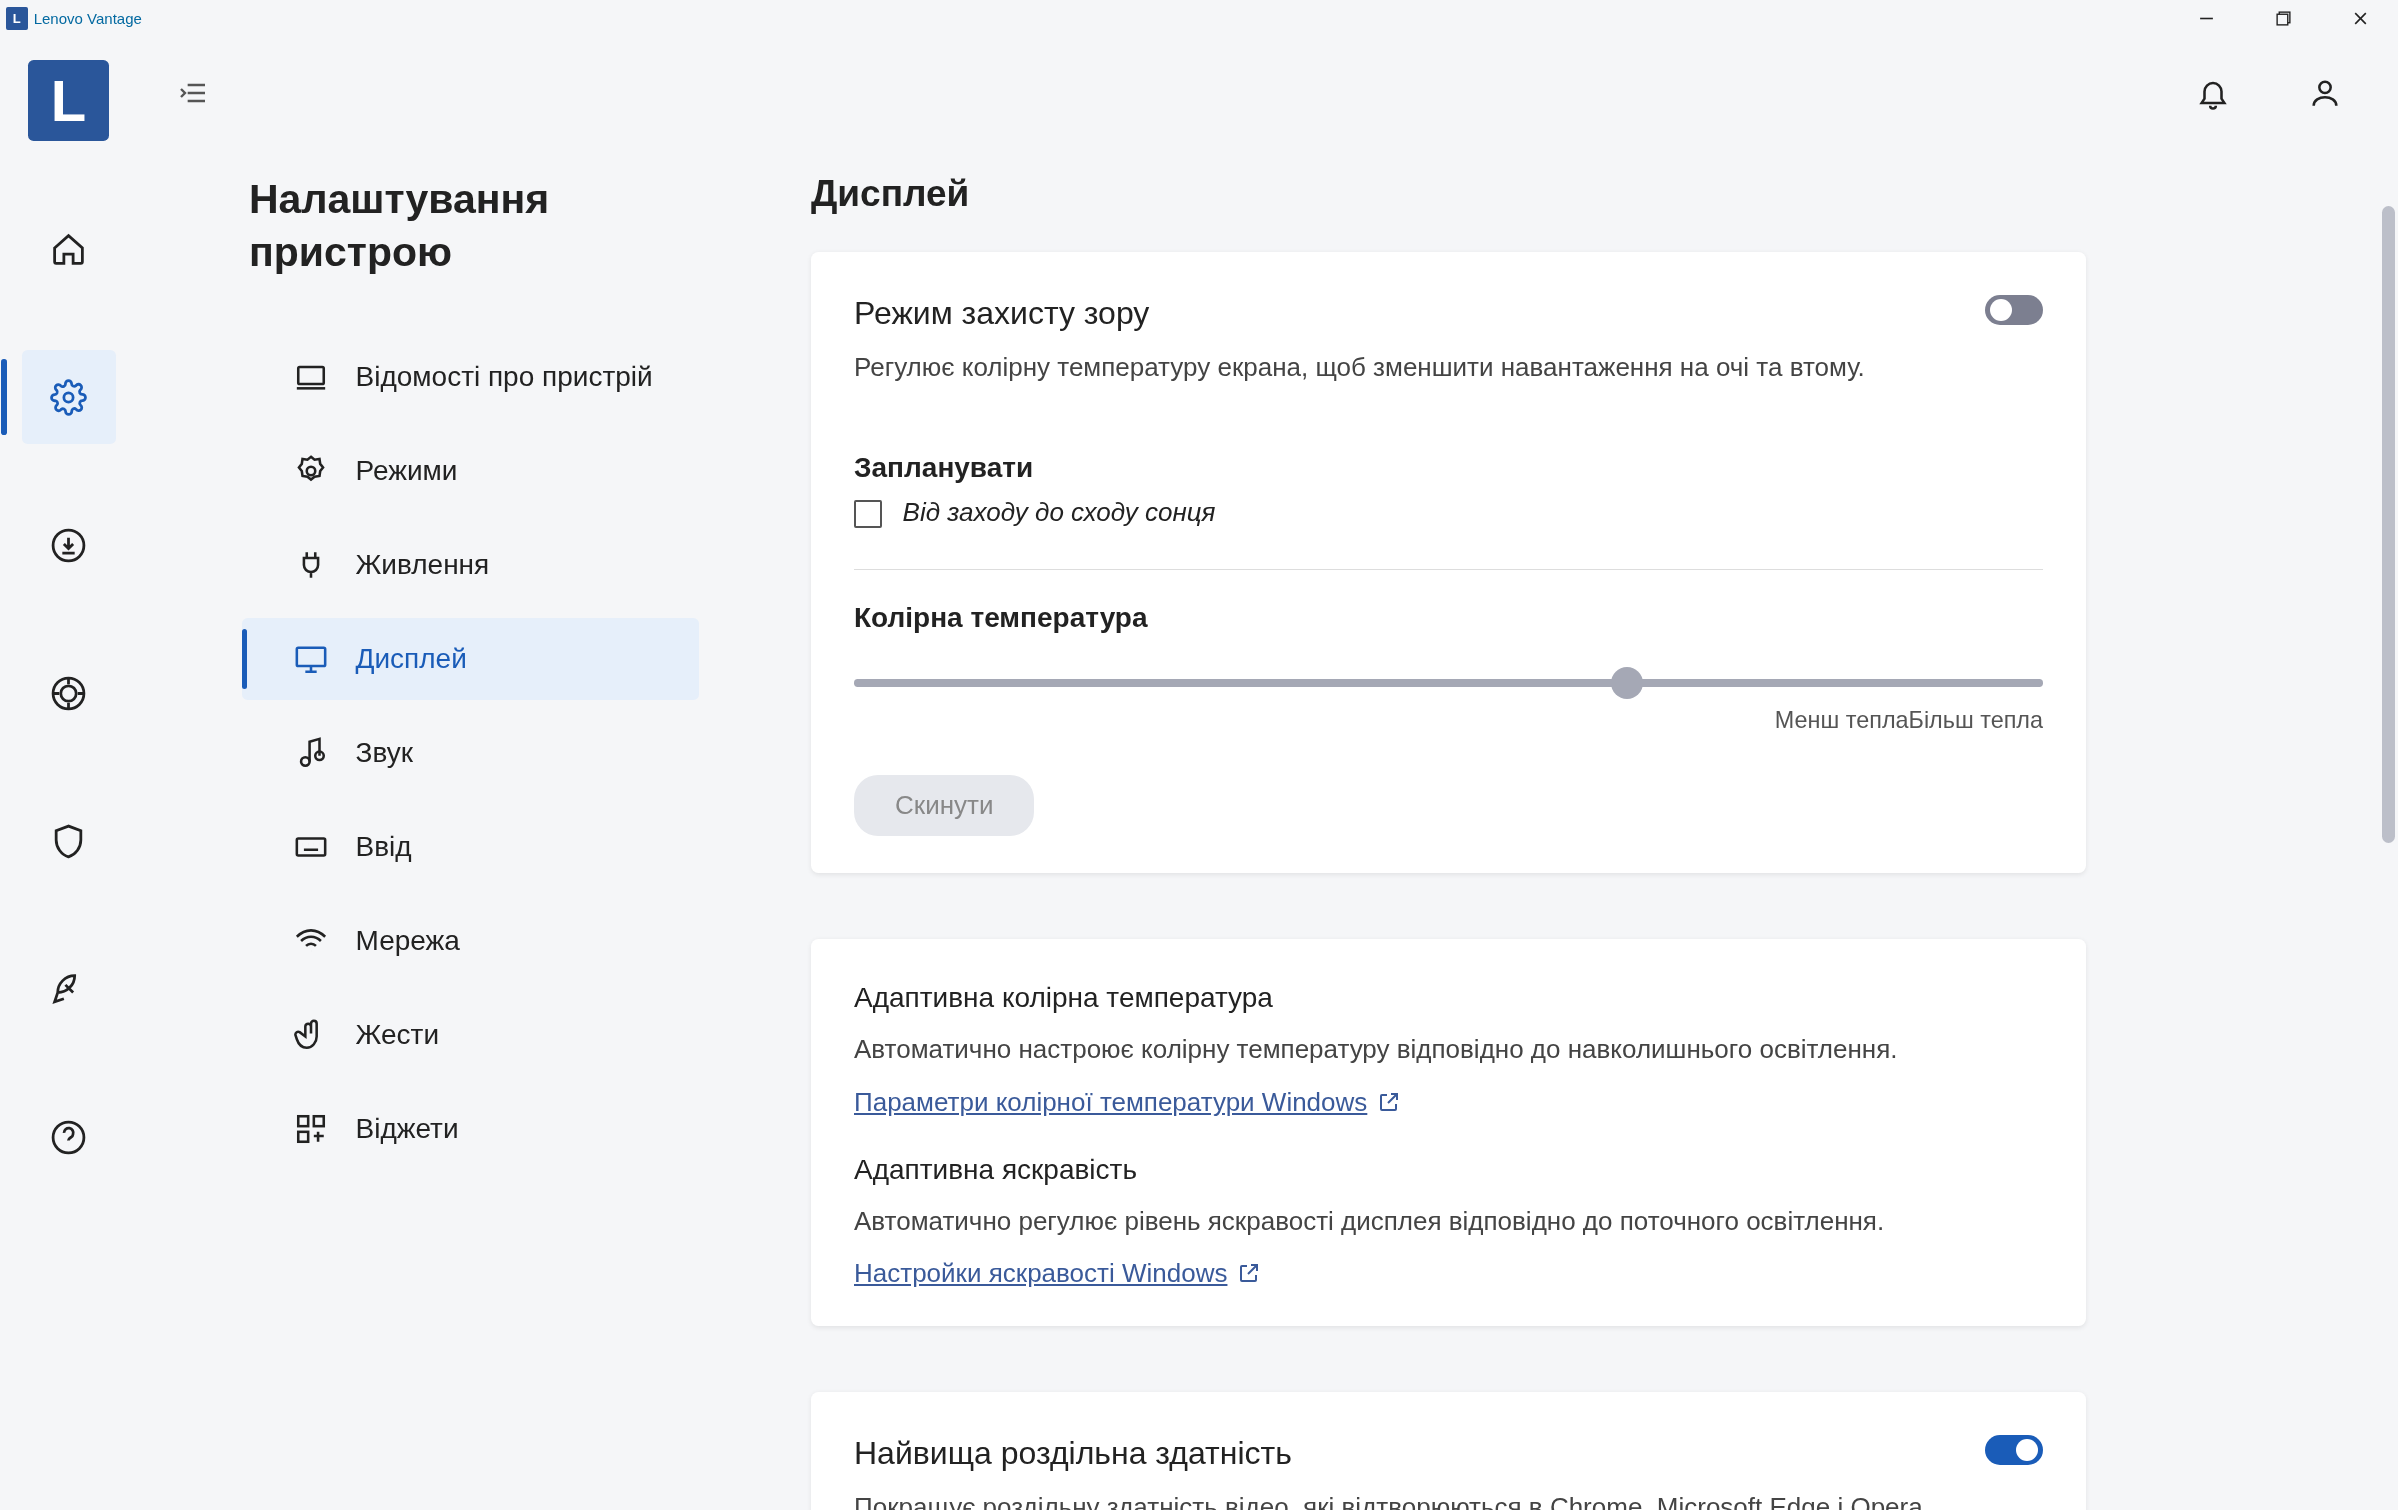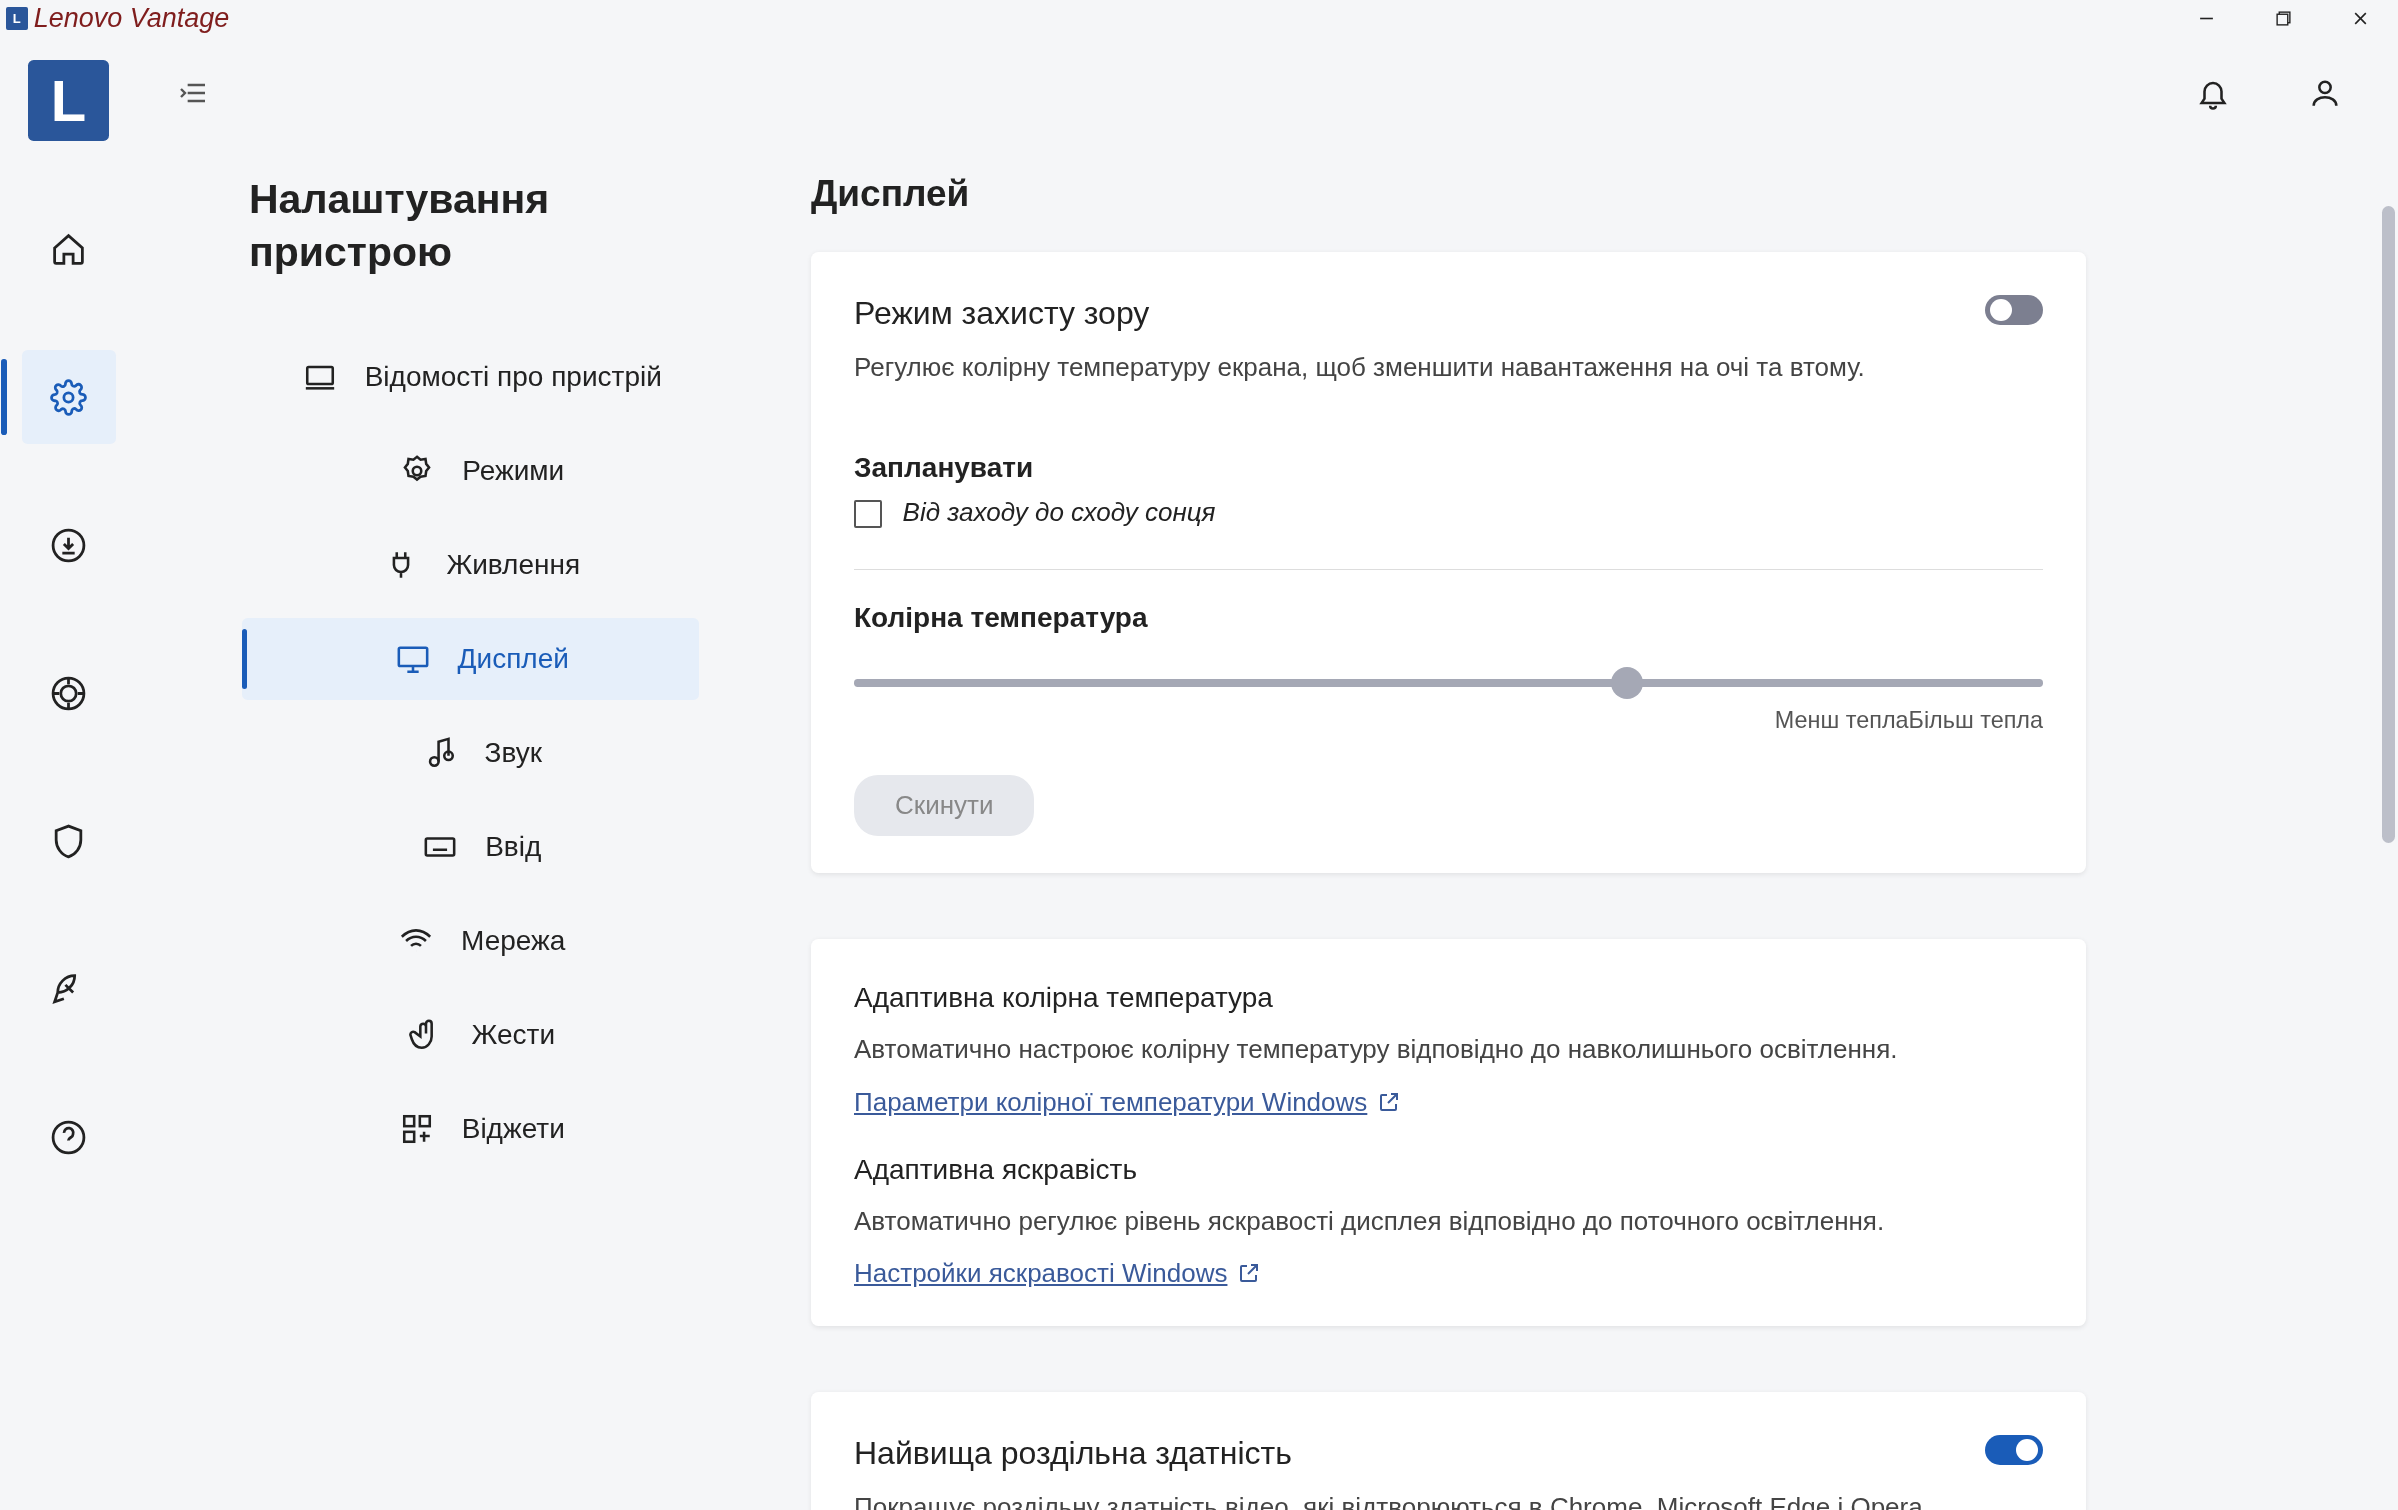--- a/index.html
+++ b/index.html
@@ -21,21 +21,21 @@
 }
 .titlebar-left { display: flex; align-items: center; gap: 5.6px; }
 .title-icon {
   width: 22.5px; height: 22.5px;
   background: #2a569a;
   color: #fff;
   display: flex; align-items: center; justify-content: center;
   font-size: 13px; font-weight: bold;
   border-radius: 1.9px;
 }
-.titlebar-title { font-size: 27px; color: #7f1d1d; font-style: italic; }
+.titlebar-title { font-size: 15px; color: #0369a1; }
 .titlebar-right { display: flex; }
 .win-btn {
   width: 77px; height: 37px;
   display: flex; align-items: center; justify-content: center;
   color: #222;
 }
 .win-btn svg { width: 17px; height: 17px; }
 
 .app {
   display: flex;
@@ -131,21 +131,20 @@
 .sidebar-item {
   display: flex;
   align-items: center;
   gap: 28px;
   padding: 22.5px 28px 22.5px 52px;
   font-size: 28px;
   color: #222;
   border-radius: 5.6px;
   margin-bottom: 11.2px;
   margin-left: -7.5px;
-  justify-content: center;
 }
 .sidebar-item.active {
   background: #e6effa;
   color: #1a5cb8;
   position: relative;
 }
 .sidebar-item.active::before {
   content: "";
   position: absolute;
   left: 0; top: 11.2px; bottom: 11.2px;

